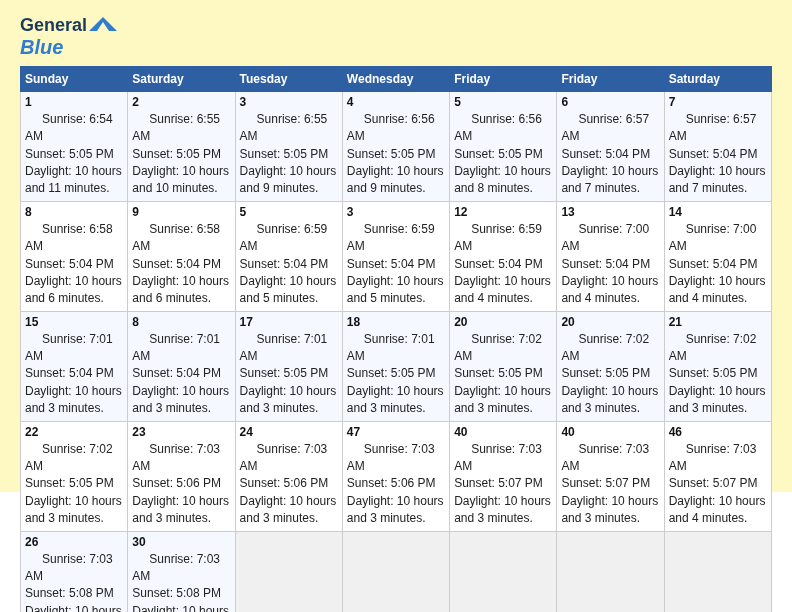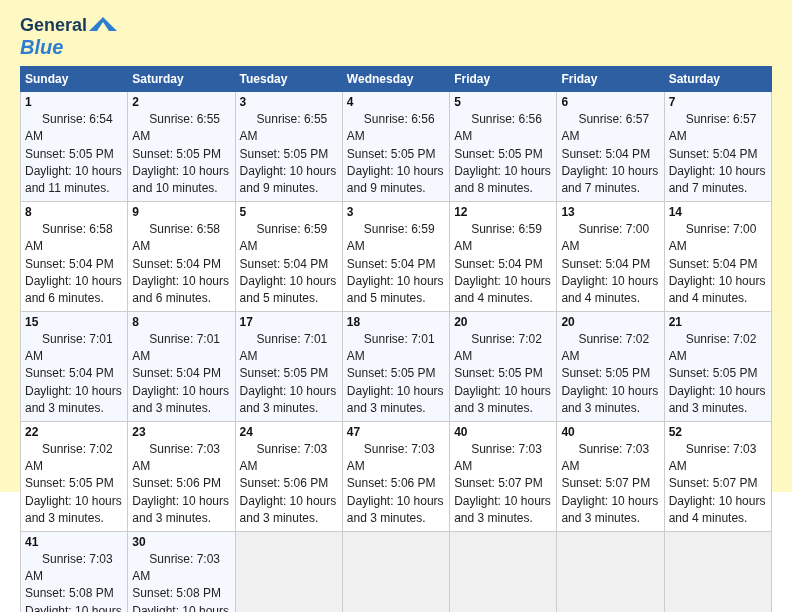--- a/index.html
+++ b/index.html
@@ -154,24 +154,24 @@
           <td><span class="day-num">20</span><span class="day-info">Sunrise: 7:02 AM<br>Sunset: 5:05 PM<br>Daylight: 10 hours and 3 minutes.</span></td>
           <td><span class="day-num">21</span><span class="day-info">Sunrise: 7:02 AM<br>Sunset: 5:05 PM<br>Daylight: 10 hours and 3 minutes.</span></td>
         </tr>
         <tr>
           <td><span class="day-num">22</span><span class="day-info">Sunrise: 7:02 AM<br>Sunset: 5:05 PM<br>Daylight: 10 hours and 3 minutes.</span></td>
           <td><span class="day-num">23</span><span class="day-info">Sunrise: 7:03 AM<br>Sunset: 5:06 PM<br>Daylight: 10 hours and 3 minutes.</span></td>
           <td><span class="day-num">24</span><span class="day-info">Sunrise: 7:03 AM<br>Sunset: 5:06 PM<br>Daylight: 10 hours and 3 minutes.</span></td>
           <td><span class="day-num">47</span><span class="day-info">Sunrise: 7:03 AM<br>Sunset: 5:06 PM<br>Daylight: 10 hours and 3 minutes.</span></td>
           <td><span class="day-num">40</span><span class="day-info">Sunrise: 7:03 AM<br>Sunset: 5:07 PM<br>Daylight: 10 hours and 3 minutes.</span></td>
           <td><span class="day-num">40</span><span class="day-info">Sunrise: 7:03 AM<br>Sunset: 5:07 PM<br>Daylight: 10 hours and 3 minutes.</span></td>
-          <td><span class="day-num">52</span><span class="day-info">Sunrise: 7:03 AM<br>Sunset: 5:07 PM<br>Daylight: 10 hours and 4 minutes.</span></td>
+          <td><span class="day-num">46</span><span class="day-info">Sunrise: 7:03 AM<br>Sunset: 5:07 PM<br>Daylight: 10 hours and 4 minutes.</span></td>
         </tr>
         <tr>
-          <td><span class="day-num">41</span><span class="day-info">Sunrise: 7:03 AM<br>Sunset: 5:08 PM<br>Daylight: 10 hours and 4 minutes.</span></td>
+          <td><span class="day-num">26</span><span class="day-info">Sunrise: 7:03 AM<br>Sunset: 5:08 PM<br>Daylight: 10 hours and 4 minutes.</span></td>
           <td><span class="day-num">30</span><span class="day-info">Sunrise: 7:03 AM<br>Sunset: 5:08 PM<br>Daylight: 10 hours and 4 minutes.</span></td>
           <td class="empty-cell"></td>
           <td class="empty-cell"></td>
           <td class="empty-cell"></td>
           <td class="empty-cell"></td>
           <td class="empty-cell"></td>
         </tr>
       </tbody>
   </table>
 </div>

